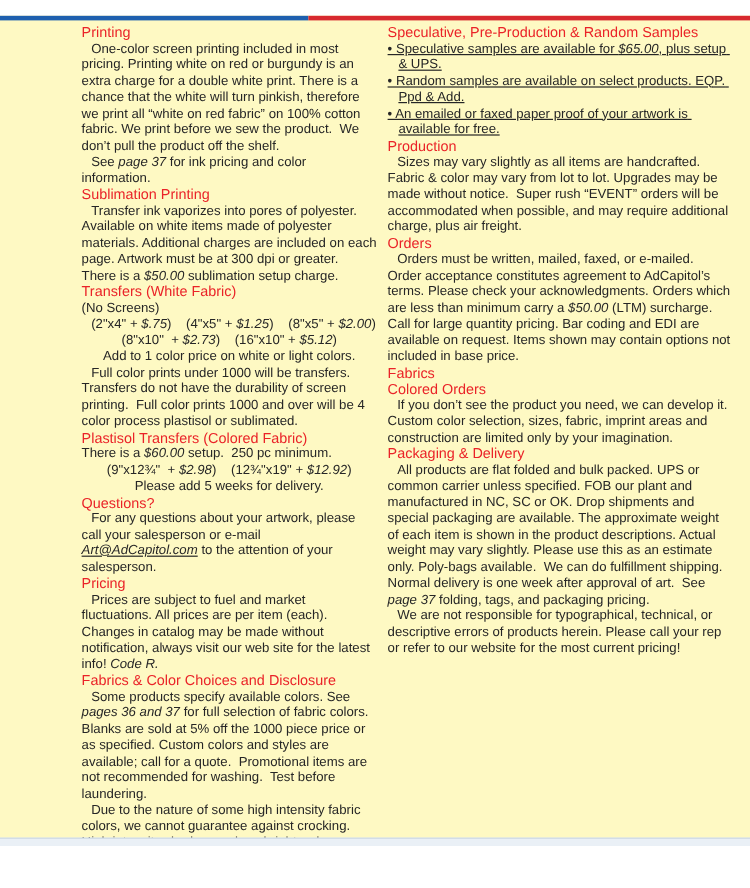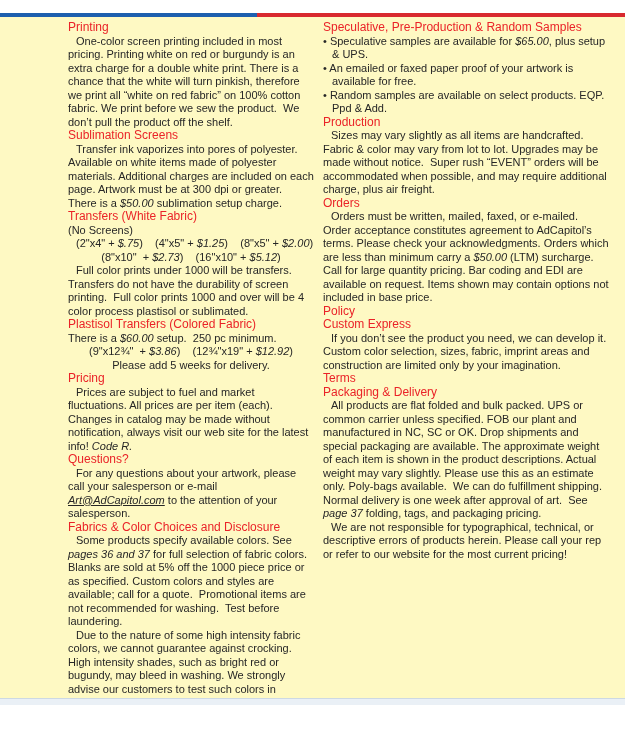--- a/index.html
+++ b/index.html
@@ -24,97 +24,98 @@
   .col-right{width:286px;}
   .heading{
     color:#ea2328;
     font-size:12px;
     line-height:13.5px;
     white-space:pre-wrap;
   }
   .block{white-space:pre-wrap;}
   .block.indent{text-indent:8px;}
   .block.center{text-align:center;}
-  .block.bullet{padding-left:9px;text-indent:-9px;}
+  .block.bullet{padding-left:9px;text-indent:-9px;text-decoration:underline;}
   .i{font-style:italic;}
   .u{text-decoration:underline;}
   .bottom-strip{
     position:absolute;left:0;bottom:0;width:625px;height:6px;
     background:#eaf0f6;border-top:1px solid #cdd9e3;
   }
 </style>
 </head>
 <body>
 
 <div class="page">
   <div class="top-bar">
     <div class="top-bar-blue"></div>
     <div class="top-bar-red"></div>
   </div>
   <div class="columns">
     <div class="col col-left" id="col-left">
         <div class="section">
           <div class="heading">Printing</div>
           <div class="block indent"><span>One-color screen printing included in most pricing. Printing white on red or burgundy is an extra charge for a double white print. There is a chance that the white will turn pinkish, therefore we print all “white on red fabric” on 100% cotton fabric. We print before we sew the product.  We don’t pull the product off the shelf.</span></div>
+          <div class="block indent"><span>See </span><span class="i">page 37</span><span> for ink pricing and color information.</span></div>
         </div>
         <div class="section">
-          <div class="heading">Sublimation Screens</div>
+          <div class="heading">Sublimation Printing</div>
           <div class="block indent"><span>Transfer ink vaporizes into pores of polyester. Available on white items made of polyester materials. Additional charges are included on each page. Artwork must be at 300 dpi or greater.  There is a </span><span class="i">$50.00</span><span> sublimation setup charge.</span></div>
         </div>
         <div class="section">
           <div class="heading">Transfers (White Fabric)</div>
           <div class="block"><span>(No Screens)</span></div>
           <div class="block indent"><span>(2"x4" + </span><span class="i">$.75</span><span>)    (4"x5" + </span><span class="i">$1.25</span><span>)    (8"x5" + </span><span class="i">$2.00</span><span>)</span></div>
           <div class="block center"><span>(8"x10"  + </span><span class="i">$2.73</span><span>)    (16"x10" + </span><span class="i">$5.12</span><span>)</span></div>
+          <div class="block center"><span>Add to 1 color price on white or light colors.</span></div>
           <div class="block indent"><span>Full color prints under 1000 will be transfers. Transfers do not have the durability of screen printing.  Full color prints 1000 and over will be 4 color process plastisol or sublimated.</span></div>
         </div>
         <div class="section">
           <div class="heading">Plastisol Transfers (Colored Fabric)</div>
           <div class="block"><span>There is a </span><span class="i">$60.00</span><span> setup.  250 pc minimum.</span></div>
-          <div class="block center"><span>(9"x12¾"  + </span><span class="i">$3.86</span><span>)    (12¾"x19" + </span><span class="i">$12.92</span><span>)</span></div>
+          <div class="block center"><span>(9"x12¾"  + </span><span class="i">$2.98</span><span>)    (12¾"x19" + </span><span class="i">$12.92</span><span>)</span></div>
           <div class="block center"><span>Please add 5 weeks for delivery.</span></div>
+        </div>
+        <div class="section">
+          <div class="heading">Questions?</div>
+          <div class="block indent"><span>For any questions about your artwork, please call your salesperson or e-mail </span><span class="i u">Art@AdCapitol.com</span><span> to the attention of your salesperson.</span></div>
         </div>
         <div class="section">
           <div class="heading">Pricing</div>
           <div class="block indent"><span>Prices are subject to fuel and market fluctuations. All prices are per item (each). Changes in catalog may be made without notification, always visit our web site for the latest info! </span><span class="i">Code R.</span></div>
-        </div>
-        <div class="section">
-          <div class="heading">Questions?</div>
-          <div class="block indent"><span>For any questions about your artwork, please call your salesperson or e-mail </span><span class="i u">Art@AdCapitol.com</span><span> to the attention of your salesperson.</span></div>
         </div>
         <div class="section">
           <div class="heading">Fabrics &amp; Color Choices and Disclosure</div>
           <div class="block indent"><span>Some products specify available colors. See </span><span class="i">pages 36 and 37</span><span> for full selection of fabric colors. Blanks are sold at 5% off the 1000 piece price or as specified. Custom colors and styles are available; call for a quote.  Promotional items are not recommended for washing.  Test before laundering.</span></div>
           <div class="block indent"><span>Due to the nature of some high intensity fabric colors, we cannot guarantee against crocking.  High intensity shades, such as bright red or bugundy, may bleed in washing. We strongly advise our customers to test such colors in production, especially when they will contact lighter colored fabrics. We assume no liability for the performance of these shades. We recommend choosing a basic polyester tablecloth color to prevent this undesired color transfer.</span></div>
         </div>
       </div>
     <div class="col col-right" id="col-right">
         <div class="section">
           <div class="heading">Speculative, Pre-Production &amp; Random Samples</div>
           <div class="block bullet"><span>• Speculative samples are available for </span><span class="i">$65.00</span><span>, plus setup &amp; UPS.</span></div>
+          <div class="block bullet"><span>• Random samples are available on select products. EQP. Ppd &amp; Add.</span></div>
           <div class="block bullet"><span>• An emailed or faxed paper proof of your artwork is available for free.</span></div>
-          <div class="block bullet"><span>• Random samples are available on select products. EQP. Ppd &amp; Add.</span></div>
         </div>
         <div class="section">
           <div class="heading">Production</div>
           <div class="block indent"><span>Sizes may vary slightly as all items are handcrafted. Fabric &amp; color may vary from lot to lot. Upgrades may be made without notice.  Super rush “EVENT” orders will be accommodated when possible, and may require additional charge, plus air freight.</span></div>
         </div>
         <div class="section">
           <div class="heading">Orders</div>
           <div class="block indent"><span>Orders must be written, mailed, faxed, or e-mailed. Order acceptance constitutes agreement to AdCapitol’s terms. Please check your acknowledgments. Orders which are less than minimum carry a </span><span class="i">$50.00</span><span> (LTM) surcharge. Call for large quantity pricing. Bar coding and EDI are available on request. Items shown may contain options not included in base price.</span></div>
         </div>
         <div class="section">
-          <div class="heading">Policy</div>
+          <div class="heading">Fabrics</div>
         </div>
         <div class="section">
-          <div class="heading">Custom Express</div>
+          <div class="heading">Colored Orders</div>
           <div class="block indent"><span>If you don’t see the product you need, we can develop it. Custom color selection, sizes, fabric, imprint areas and construction are limited only by your imagination.</span></div>
         </div>
         <div class="section">
-          <div class="heading">Terms</div>
         </div>
         <div class="section">
           <div class="heading">Packaging &amp; Delivery</div>
           <div class="block indent"><span>All products are flat folded and bulk packed. UPS or common carrier unless specified. FOB our plant and manufactured in NC, SC or OK. Drop shipments and special packaging are available. The approximate weight of each item is shown in the product descriptions. Actual weight may vary slightly. Please use this as an estimate only. Poly-bags available.  We can do fulfillment shipping. Normal delivery is one week after approval of art.  See </span><span class="i">page 37</span><span> folding, tags, and packaging pricing.</span></div>
           <div class="block indent"><span>We are not responsible for typographical, technical, or descriptive errors of products herein. Please call your rep or refer to our website for the most current pricing!</span></div>
         </div>
       </div>
   </div>
   <div class="bottom-strip"></div>
 </div>

